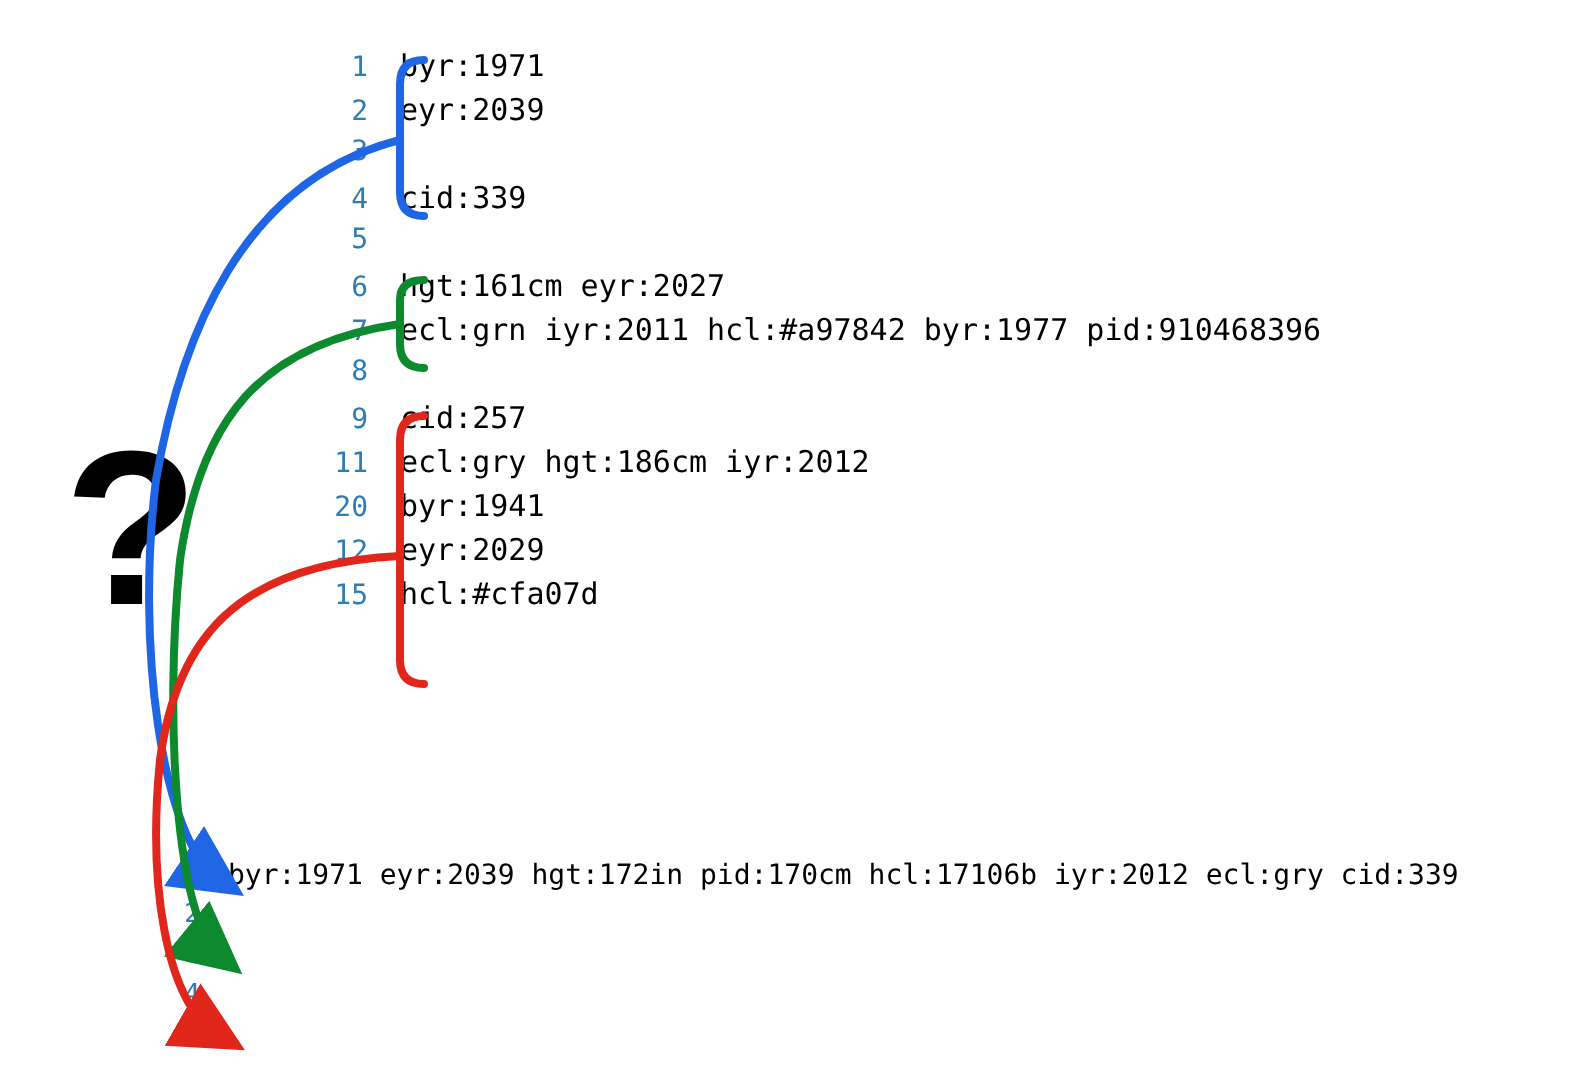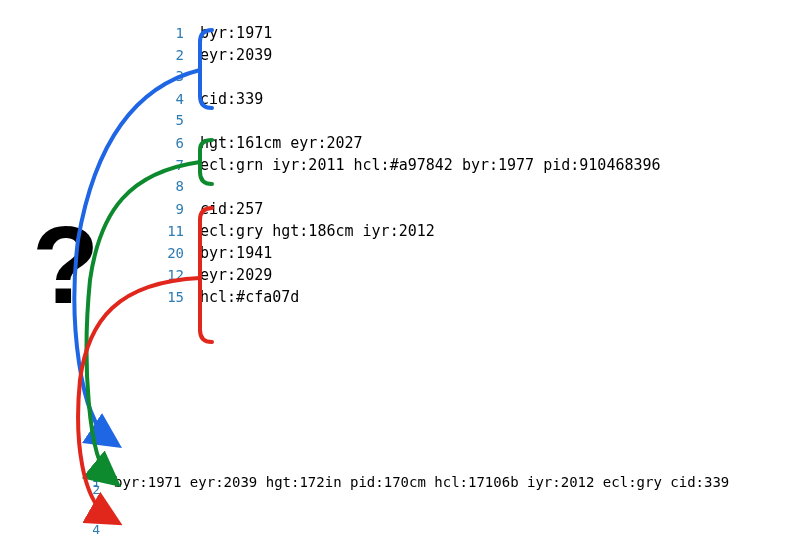--- a/index.html
+++ b/index.html
@@ -51,21 +51,20 @@
   }
   .olineno {
     width: 20px;
     text-align: right;
     padding-right: 14px;
     color: #2f7bb3;
     font-size: 13px;
   }
   .ocontent {
     color: #000000;
-    margin-top: 44px;
   }
   .question-mark {
     position: absolute;
     left: 32px;
     top: 210px;
     font-family: Arial, Helvetica, sans-serif;
     font-weight: 900;
     font-size: 110px;
     color: #000000;
     line-height: 1;

